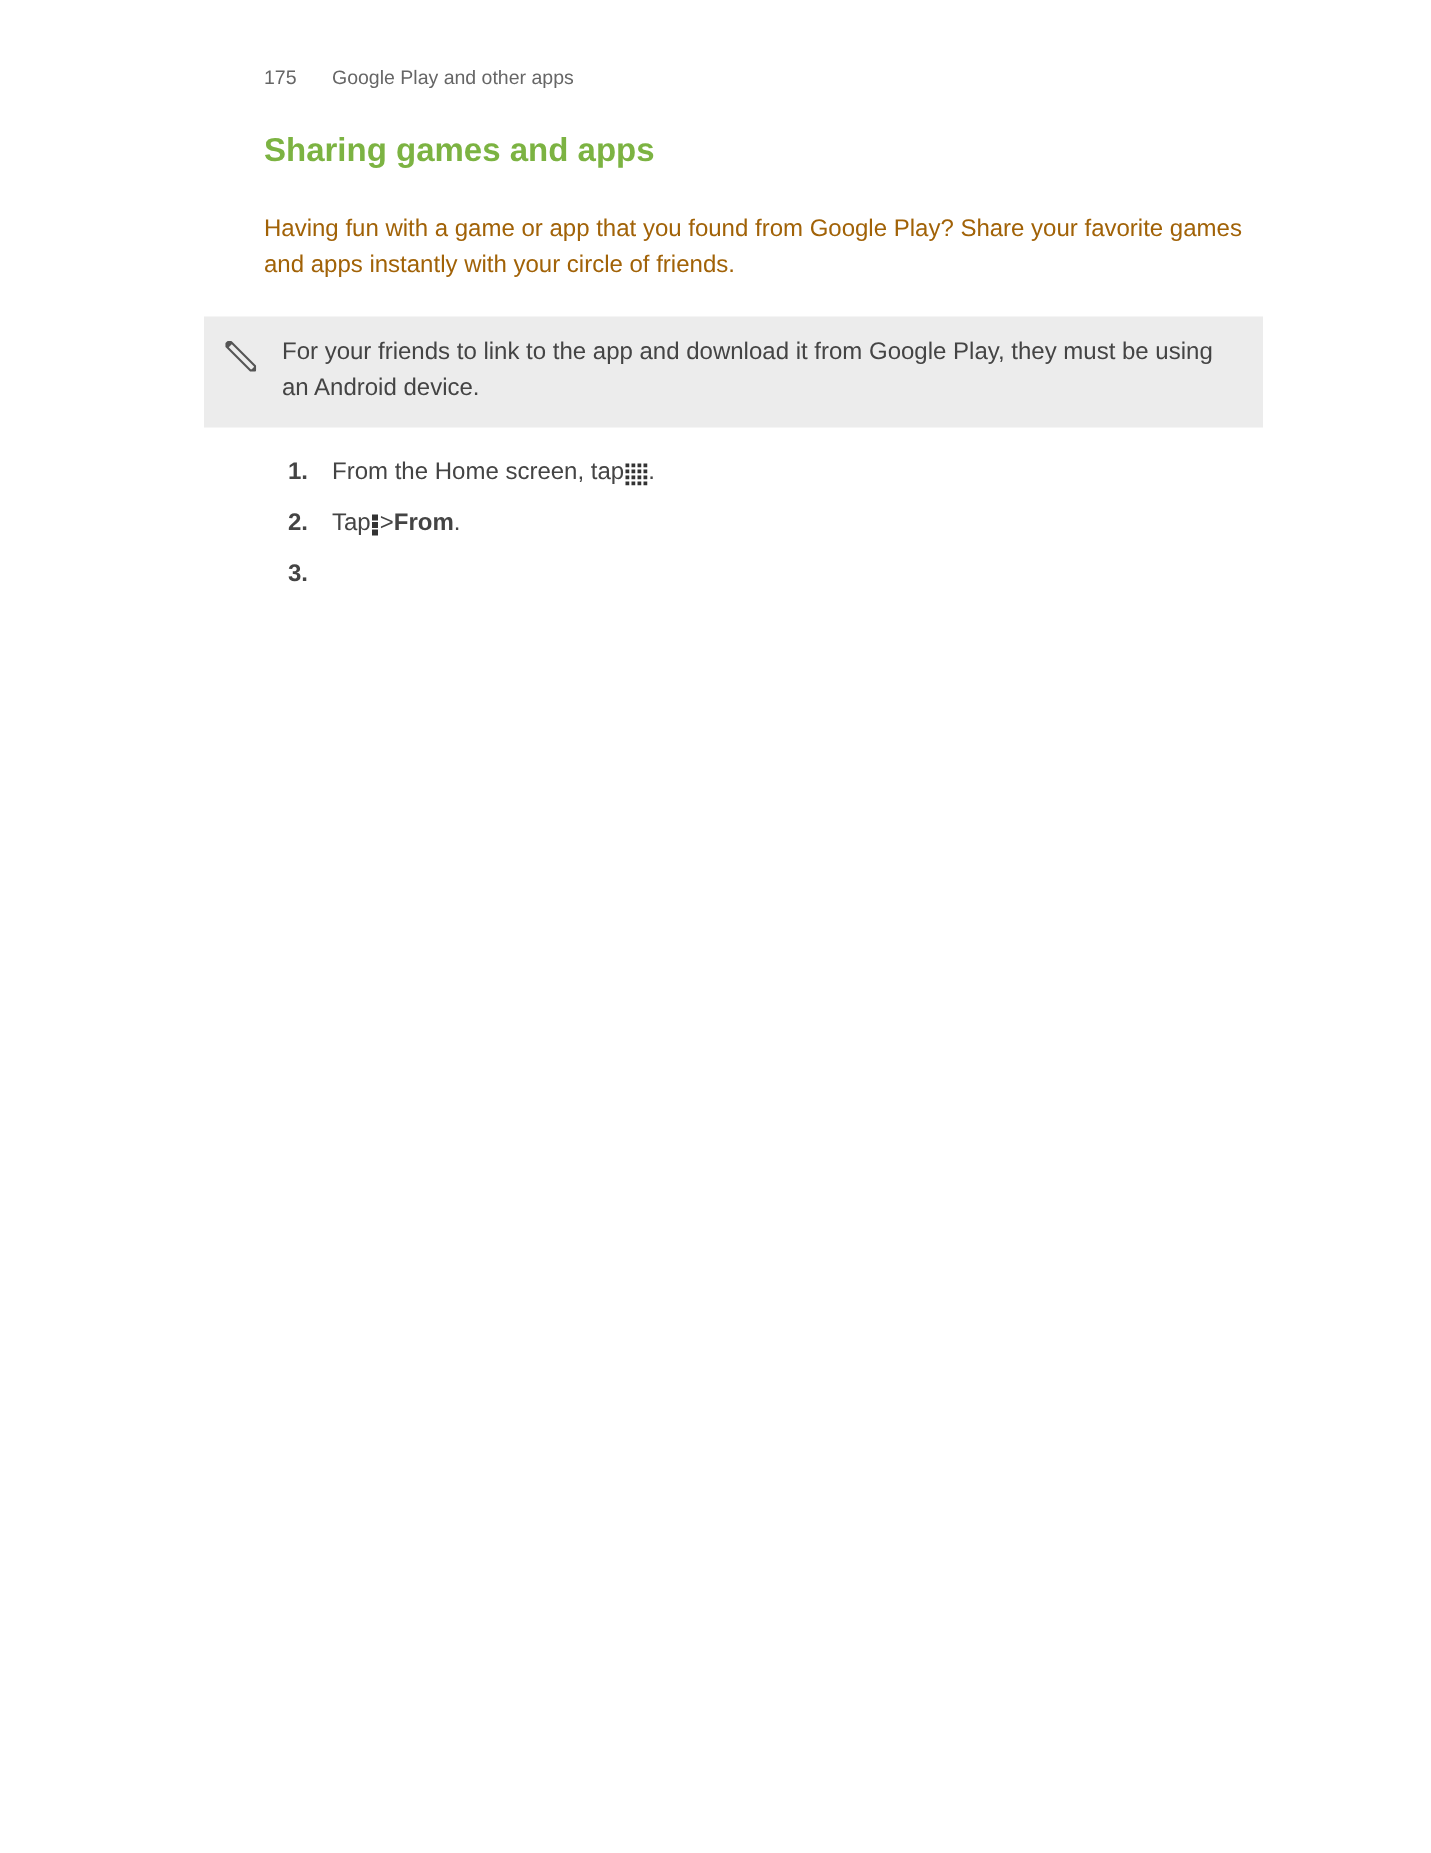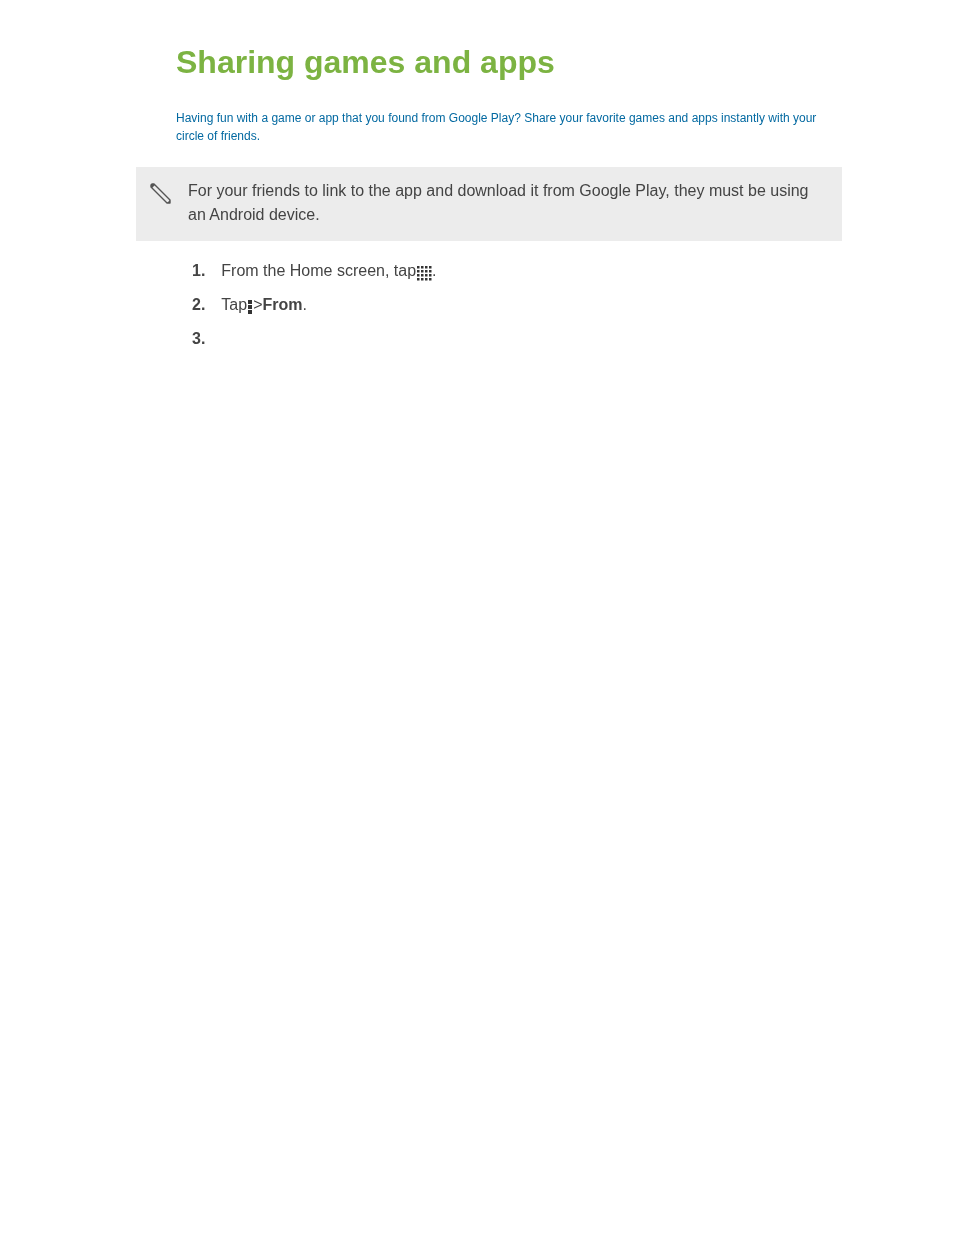--- a/index.html
+++ b/index.html
@@ -21,31 +21,31 @@
       padding-left: 176px;
       font-size: 13px;
       color: #666666;
       margin-bottom: 28px;
     }
     .header .page-number {
       margin-right: 20px;
     }
     .title {
       padding-left: 176px;
-      font-size: 32px;
+      font-size: 22px;
       font-weight: bold;
       color: #7cb342;
       margin-bottom: 28px;
     }
     .intro {
       padding-left: 176px;
       padding-right: 115px;
-      font-size: 12px;
+      font-size: 16px;
       line-height: 1.5;
-      color: #0369a1;
+      color: #a16207;
       margin-bottom: 22px;
     }
     .note-box {
       background: #ececec;
       margin-left: 136px;
       margin-right: 112px;
       padding: 12px 16px 14px 12px;
       display: flex;
       align-items: flex-start;
       gap: 14px;
@@ -104,20 +104,24 @@
     }
     .bold {
       font-weight: bold;
     }
   </style>
 </head>
 <body>
 
 <div class="page">
 
+  <div class="header">
+    <span class="page-number">175</span>
+    <span>Google Play and other apps</span>
+  </div>
 
   <h1 class="title">Sharing games and apps</h1>
 
   <p class="intro">Having fun with a game or app that you found from Google Play? Share your favorite games and apps instantly with your circle of friends.</p>
 
   <div class="note-box">
     <span class="note-icon">
       <svg viewBox="0 0 26 26" width="26" height="26">
         <path d="M4 3 L6 3 L22 19 L22 22 L19 22 L3 6 L3 4 Z" fill="none" stroke="#555555" stroke-width="1.4" stroke-linejoin="round"></path>
         <path d="M4 3 L6 3 L7 4 L4 7 L3 6 L3 4 Z" fill="#555555"></path>

